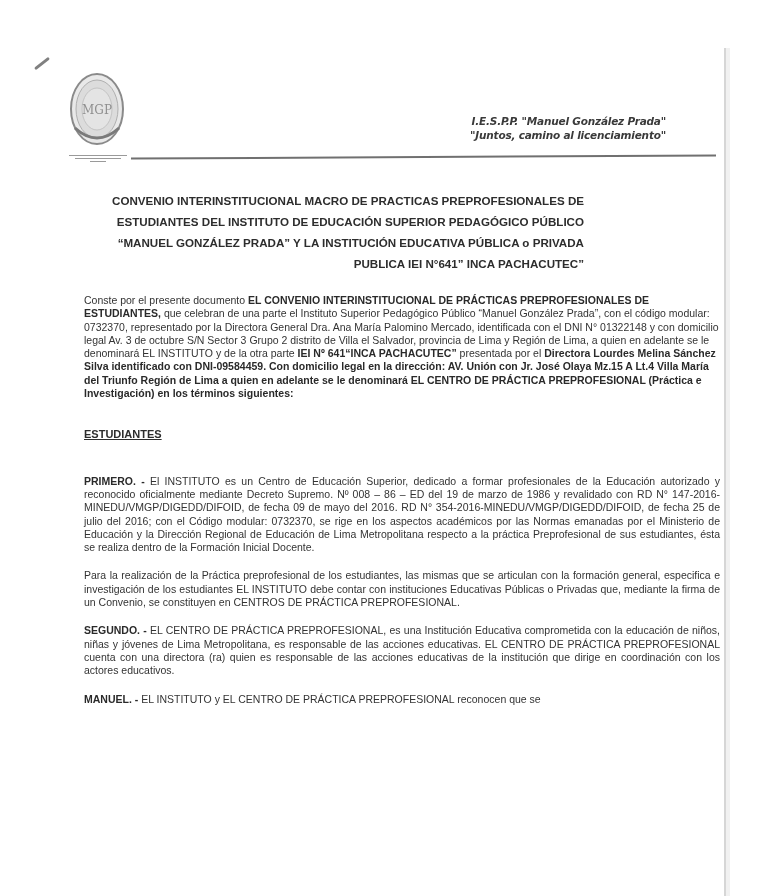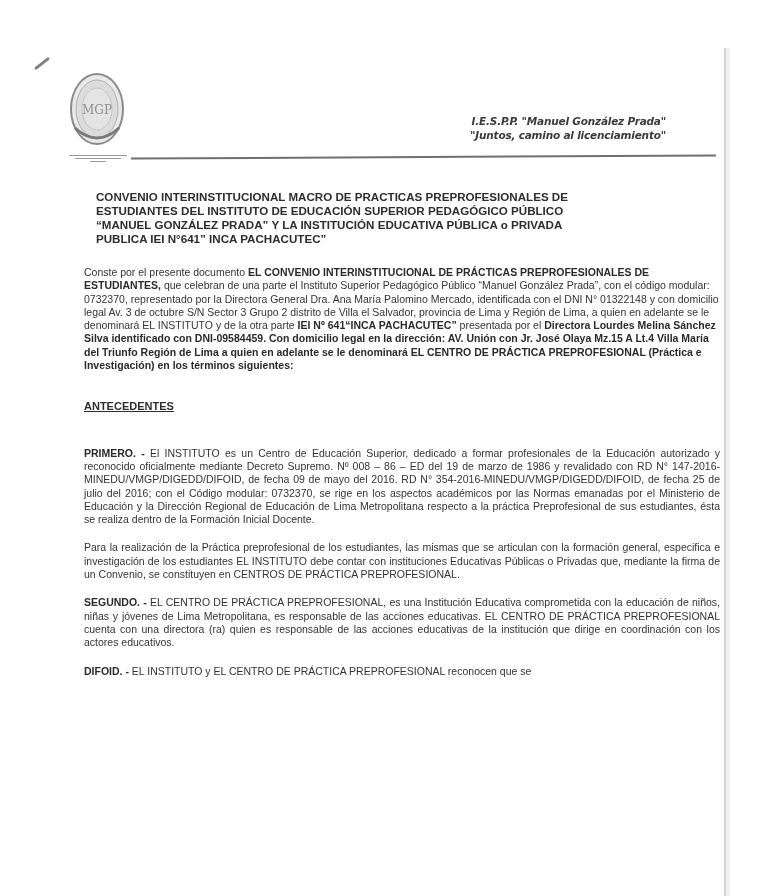--- a/index.html
+++ b/index.html
@@ -88,24 +88,25 @@
     left: 84px;
     top: 190px;
     width: 636px;
     font-size: 10.5px;
     line-height: 13.3px;
     color: #333;
   }
   .title {
     font-weight: bold;
     font-size: 11.6px;
-    line-height: 14px;
+    line-height: 21px;
     color: #2d2d2d;
-    margin: 0 0 20px 12px;
+    margin: 0 0 20px 0;
     width: 500px;
+    text-align: right;
   }
   .intro {
     margin: 16px 0 28px 0;
   }
   .intro b { color: #2a2a2a; }
   .section-heading {
     font-weight: bold;
     text-decoration: underline;
     font-size: 11px;
     margin: 0 0 33px 0;
@@ -144,30 +145,30 @@
 </div>
 <div class="header-rule"></div>
 
 <div class="doc-body">
   <div class="title">CONVENIO INTERINSTITUCIONAL MACRO DE PRACTICAS PREPROFESIONALES DE ESTUDIANTES DEL INSTITUTO DE EDUCACIÓN SUPERIOR PEDAGÓGICO PÚBLICO “MANUEL GONZÁLEZ PRADA” Y LA INSTITUCIÓN EDUCATIVA PÚBLICA o PRIVADA PUBLICA IEI N°641” INCA PACHACUTEC”</div>
 
   <div class="intro">
     <span>Conste por el presente documento </span><b>EL CONVENIO INTERINSTITUCIONAL DE PRÁCTICAS PREPROFESIONALES DE ESTUDIANTES,</b><span> que celebran de una parte el Instituto Superior Pedagógico Público “Manuel González Prada”, con el código modular: 0732370, representado por la Directora General Dra. Ana María Palomino Mercado, identificada con el DNI N° 01322148 y con domicilio legal Av. 3 de octubre S/N Sector 3 Grupo 2 distrito de Villa el Salvador, provincia de Lima y Región de Lima, a quien en adelante se le denominará EL INSTITUTO y de la otra parte </span><b>IEI Nº 641“INCA PACHACUTEC”</b><span> presentada por el </span><b>Directora Lourdes Melina Sánchez Silva identificado con DNI-09584459. Con domicilio legal en la dirección: AV. Unión con Jr. José Olaya Mz.15 A Lt.4 Villa María del Triunfo Región de Lima a quien en adelante se le denominará EL CENTRO DE PRÁCTICA PREPROFESIONAL (Práctica e Investigación) en los términos siguientes:</b>
   </div>
 
-  <div class="section-heading">ANTECEDENTES</div>
+  <div class="section-heading">ESTUDIANTES</div>
 
   <div class="para">
     <b>PRIMERO. -</b><span> El INSTITUTO es un Centro de Educación Superior, dedicado a formar profesionales de la Educación autorizado y reconocido oficialmente mediante Decreto Supremo. Nº 008 – 86 – ED del 19 de marzo de 1986 y revalidado con RD N° 147-2016-MINEDU/VMGP/DIGEDD/DIFOID, de fecha 09 de mayo del 2016. RD N° 354-2016-MINEDU/VMGP/DIGEDD/DIFOID, de fecha 25 de julio del 2016; con el Código modular: 0732370, se rige en los aspectos académicos por las Normas emanadas por el Ministerio de Educación y la Dirección Regional de Educación de Lima Metropolitana respecto a la práctica Preprofesional de sus estudiantes, ésta se realiza dentro de la Formación Inicial Docente.</span>
   </div>
 
   <div class="para">
     <span>Para la realización de la Práctica preprofesional de los estudiantes, las mismas que se articulan con la formación general, especifica e investigación de los estudiantes EL INSTITUTO debe contar con instituciones Educativas Públicas o Privadas que, mediante la firma de un Convenio, se constituyen en CENTROS DE PRÁCTICA PREPROFESIONAL.</span>
   </div>
 
   <div class="para">
     <b>SEGUNDO. -</b><span> EL CENTRO DE PRÁCTICA PREPROFESIONAL, es una Institución Educativa comprometida con la educación de niños, niñas y jóvenes de Lima Metropolitana, es responsable de las acciones educativas. EL CENTRO DE PRÁCTICA PREPROFESIONAL cuenta con una directora (ra) quien es responsable de las acciones educativas de la institución que dirige en coordinación con los actores educativos.</span>
   </div>
 
   <div class="para" style="text-align:left">
-    <b>DIFOID. -</b><span> EL INSTITUTO y EL CENTRO DE PRÁCTICA PREPROFESIONAL reconocen que se</span>
+    <b>MANUEL. -</b><span> EL INSTITUTO y EL CENTRO DE PRÁCTICA PREPROFESIONAL reconocen que se</span>
   </div>
 </div>
 
 </body></html>

